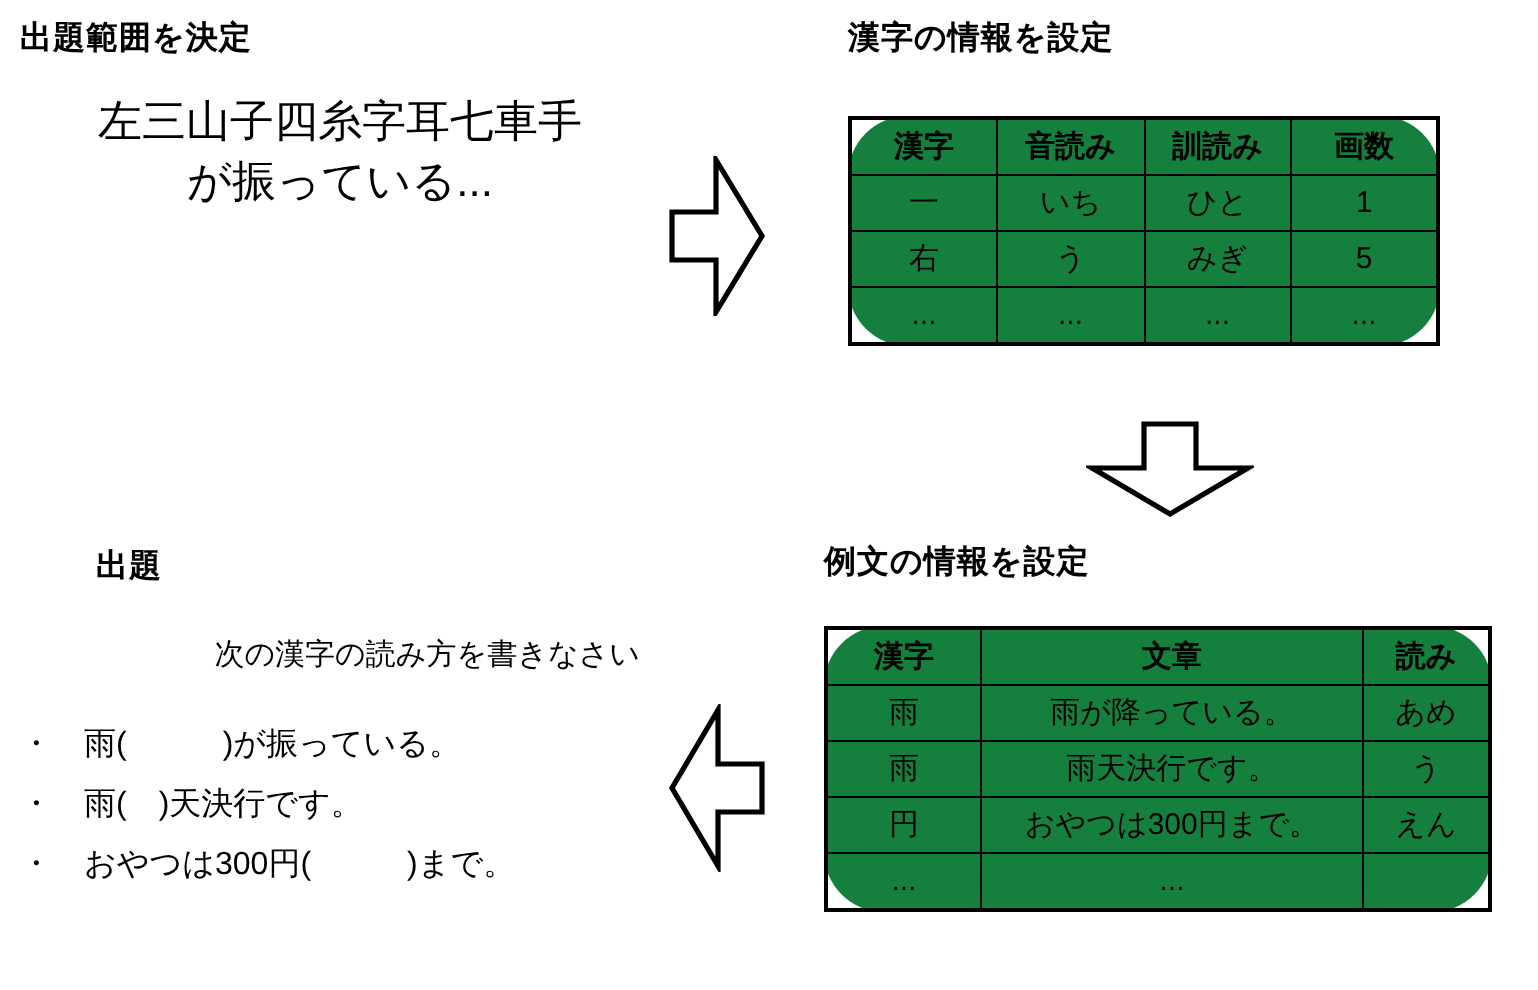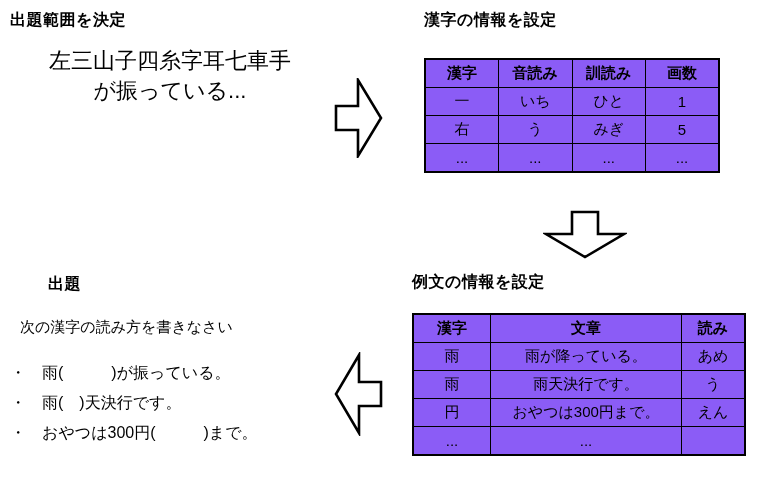--- a/index.html
+++ b/index.html
@@ -37,21 +37,22 @@
     font-size: 22px;
     line-height: 30px;
     letter-spacing: 0px;
   }
   #kanji-range-block .kanji-line { white-space: nowrap; }
 
   
   table.data-table {
     border-collapse: collapse;
     table-layout: fixed;
-    background: #8b5cf6;
+    background: #15803d;
+    border-radius: 30px;
   }
   table.data-table td, table.data-table th {
     border: 1px solid #000000;
     text-align: center;
     vertical-align: middle;
     padding: 0;
     font-weight: normal;
     font-size: 15px;
     color: #000;
   }
@@ -83,21 +84,21 @@
   
   #quiz-title {
     left: 48px;
     top: 274px;
     width: 220px;
   }
   #quiz-instruction {
     left: 20px;
     top: 318px;
     width: 300px;
-    text-align: left;
+    text-align: right;
     font-size: 15px;
     white-space: nowrap;
   }
   #quiz-list {
     left: 10px;
     top: 358px;
     width: 310px;
     font-size: 16px;
     line-height: 30px;
   }

